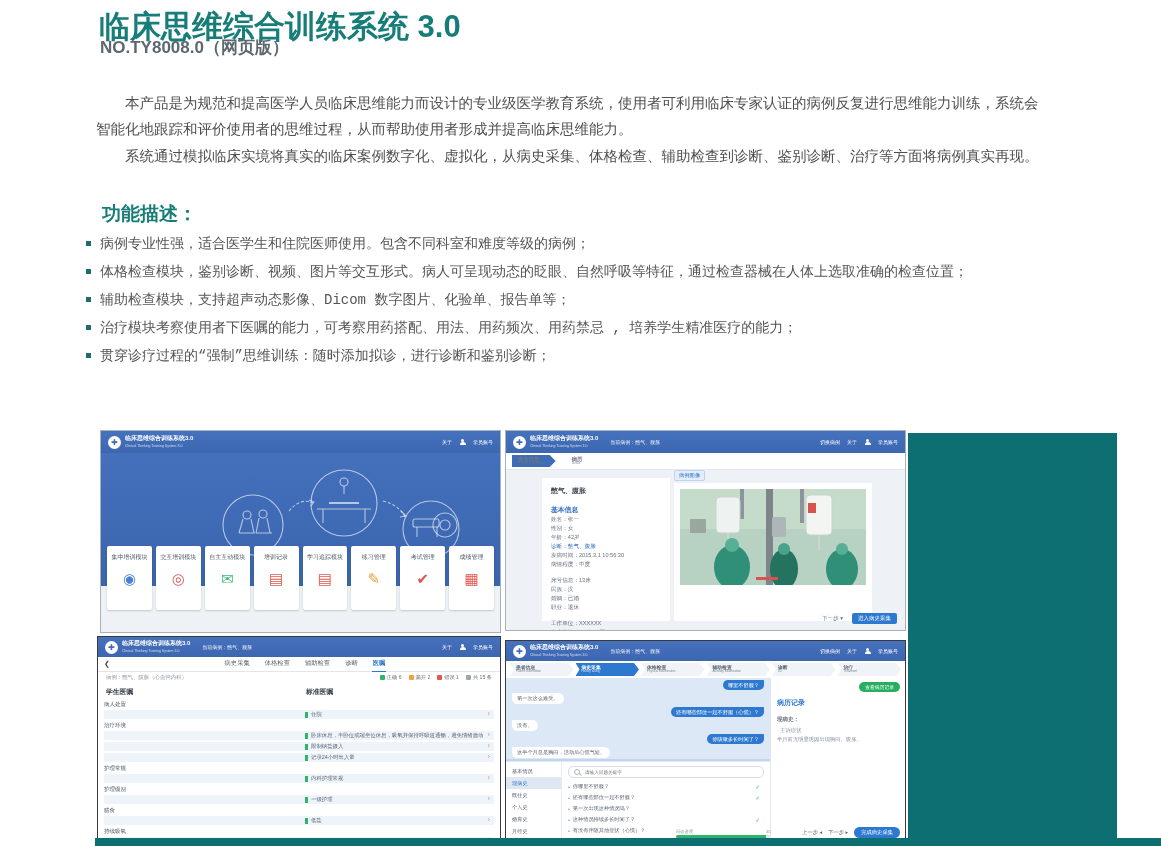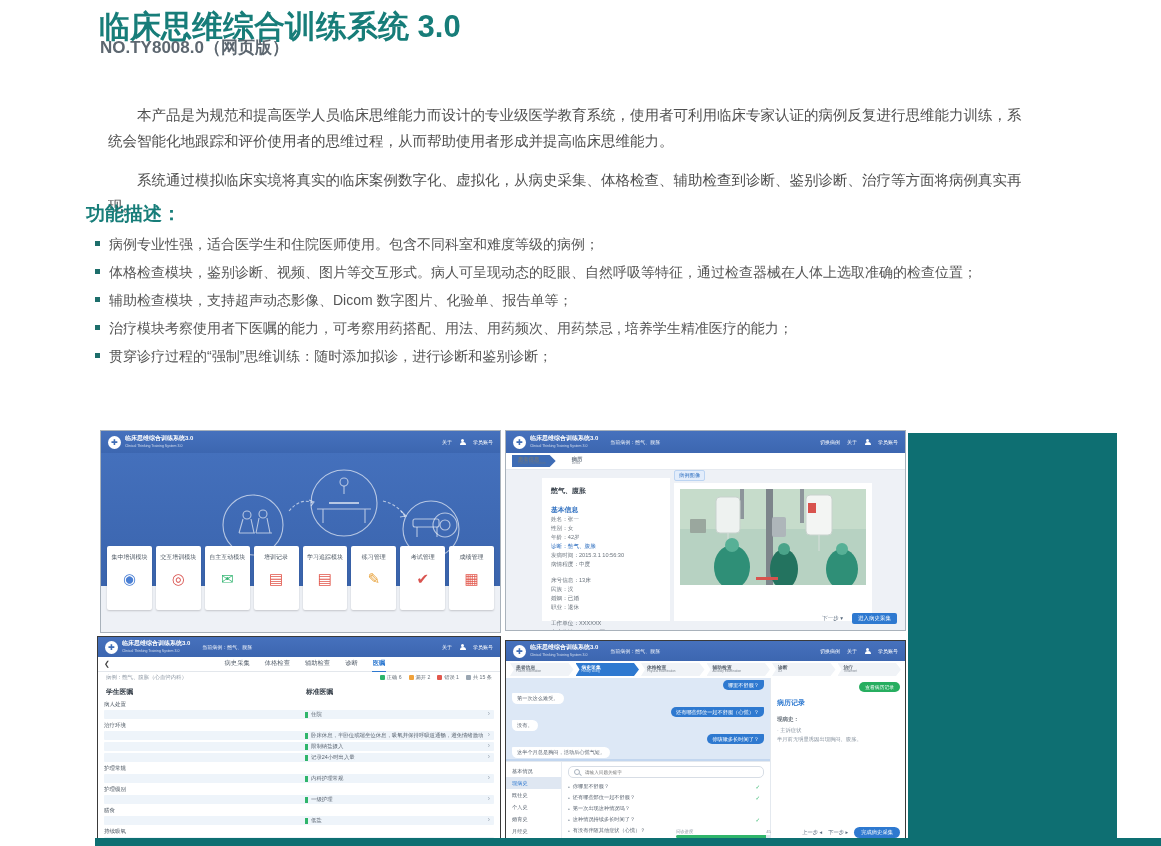--- a/index.html
+++ b/index.html
@@ -3,23 +3,23 @@
 <meta charset="utf-8">
 <style>
   html,body{margin:0;padding:0;background:#fff;}
   #page{position:relative;width:1161px;height:846px;background:#fff;overflow:hidden;
         font-family:"Liberation Sans","DejaVu Sans",sans-serif;}
 
   
   #doc-title{position:absolute;left:99px;top:6px;font-size:31px;font-weight:bold;color:#177d79;margin:0;}
   #doc-model{position:absolute;left:100px;top:36px;font-size:17px;font-weight:bold;color:#5d6770;}
   #intro{position:absolute;left:96px;top:90px;width:946px;font-size:14.5px;color:#4f4f4f;line-height:1.82;}
-  #intro p{margin:12px;text-indent:2em;}
-  #features-h{position:absolute;left:86px;top:201px;font-size:19px;font-weight:bold;color:#177d79;}
-  #features{position:absolute;left:95px;top:234px;width:950px;}
+  #intro p{margin:0;text-indent:2em;}
+  #features-h{position:absolute;left:102px;top:201px;font-size:19px;font-weight:bold;color:#177d79;}
+  #features{position:absolute;left:86px;top:234px;width:950px;font-family:Liberation Mono, monospace;}
   .feat{display:flex;align-items:flex-start;margin-bottom:8px;font-size:14px;color:#555;line-height:20px;}
   .feat .sq{width:5px;height:5px;background:#1d6e6b;margin:7px 9px 0 0;flex:none;}
 
   
   .shot{position:absolute;background:#eef1f6;overflow:hidden;z-index:2;}
   .apph{position:absolute;left:0;right:0;top:0;display:flex;align-items:center;
         background:linear-gradient(#4671bd,#3c66b0);color:#fff;padding:0 7px;box-sizing:border-box;}
   .apph .lg{width:13px;height:13px;background:#fff;border-radius:50%;color:#3e6cb5;font-size:8px;
             display:flex;align-items:center;justify-content:center;margin-right:4px;flex:none;}
   .apph .bt{font-size:6px;font-weight:bold;line-height:1.15;white-space:nowrap;}

